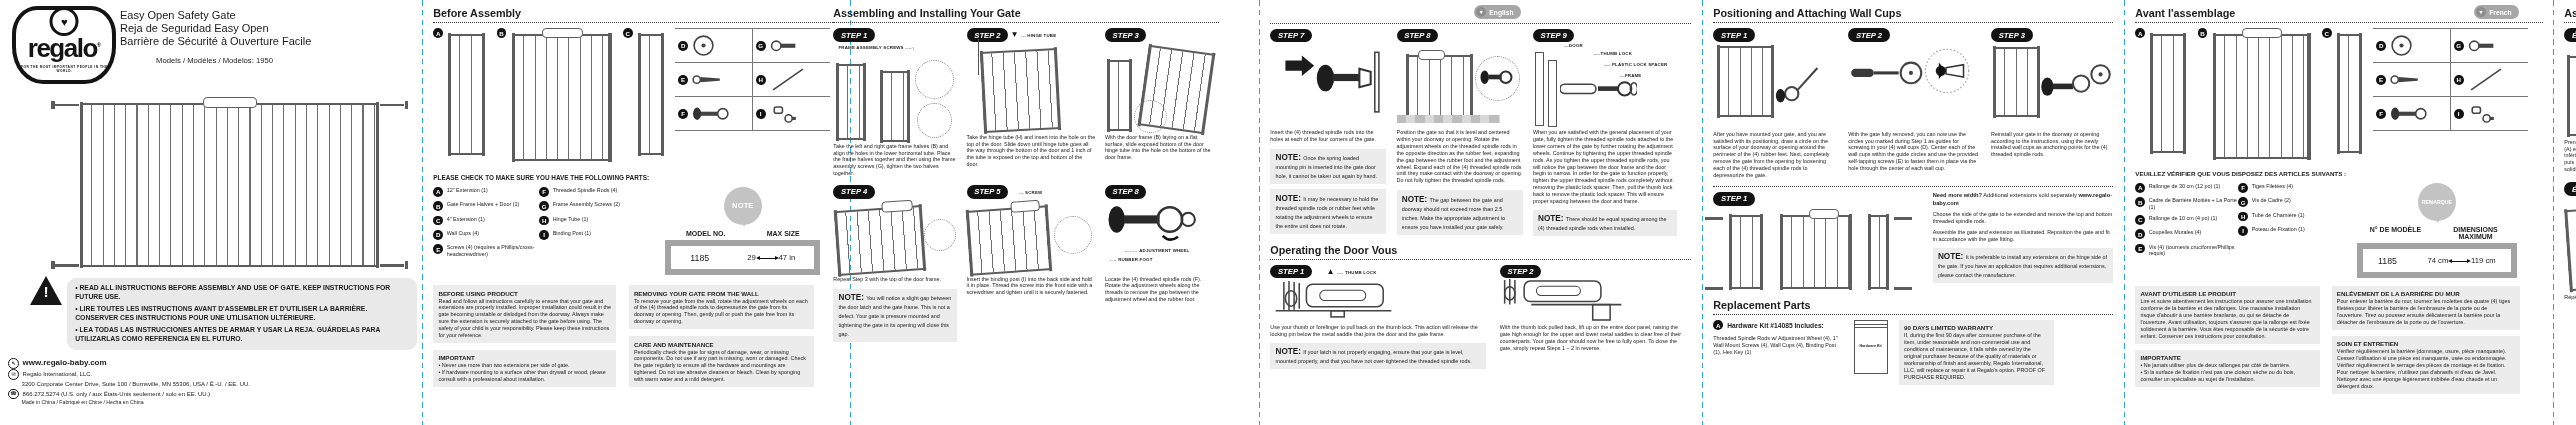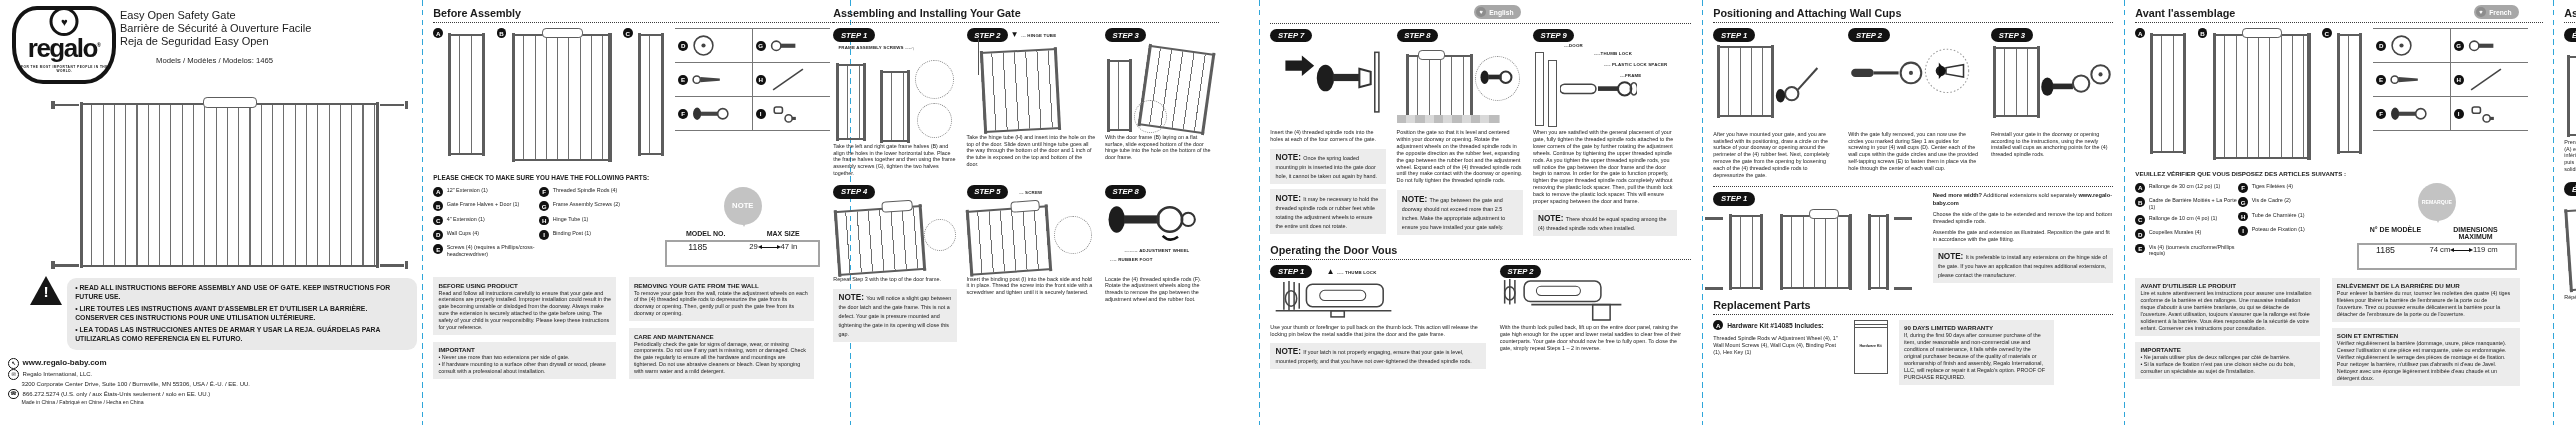--- a/index.html
+++ b/index.html
@@ -24,21 +24,21 @@
   .gate .postL,.gate .postR{position:absolute;top:-3.1px;bottom:-3.1px;width:3.1px;background:#5d5d5d;}
   .gate .postL{left:0;} .gate .postR{right:0;}
   .gate .handle{position:absolute;top:-7.7px;height:8.2px;border:1.5px solid #5d5d5d;border-radius:4.1px;background:#fff;}
   .gate .rod{position:absolute;height:2.6px;background:#5d5d5d;}
   .gate .rod i{position:absolute;right:-3.6px;top:-2.6px;width:3.1px;height:7.7px;background:#5d5d5d;}
   .gate .rod.rl i{left:-3.6px;right:auto;}
   .diag{position:relative;}
   .dcirc{border:1px dotted #8a8a8a;border-radius:50%;position:absolute;}
   .balloon{width:38px;height:38px;border-radius:50%;background:#c3c3c3;color:#fff;display:flex;align-items:center;justify-content:center;font-weight:bold;position:relative;}
   .balloon:after{content:"";position:absolute;bottom:-6.2px;left:16.5px;border:4.6px solid transparent;border-top:8.2px solid #c3c3c3;}
-  .modelbox{border:2px solid #a3a3a3;display:flex;align-items:flex-start;justify-content:space-around;height:23px;}
+  .modelbox{border:6px solid #a3a3a3;display:flex;align-items:center;justify-content:space-around;height:23px;}
   .mhead{display:flex;justify-content:space-around;font-weight:bold;font-size:7px;margin-bottom:3.1px;}
   .dblarrow{display:inline-block;width:18.5px;height:1px;background:#111;position:relative;vertical-align:middle;margin:0 2.1px;}
   .dblarrow:before,.dblarrow:after{content:"";position:absolute;top:-2.1px;border:2.6px solid transparent;}
   .dblarrow:before{left:-4.1px;border-right:4.1px solid #111;}
   .dblarrow:after{right:-4.1px;border-left:4.1px solid #111;}
   .langbadge{background:#a7a7a7;color:#fff;border-radius:7.7px;height:14px;display:inline-flex;align-items:center;gap:3.1px;padding:0 7.2px 0 2.1px;font-weight:bold;font-size:6.7px;}
   .langbadge .bi{width:10.3px;height:10.3px;border-radius:50%;background:#8d8d8d;display:inline-flex;align-items:center;justify-content:center;font-size:5.7px;}
   .cols{display:flex;}
   .arrow{color:#161616;}
   .crest{position:absolute;left:12.4px;top:6.2px;width:96px;height:70px;border:4.1px solid #141414;border-radius:25px 25px 31px 31px/28px 28px 37px 37px;background:#fff;text-align:center;}
@@ -77,24 +77,24 @@
     <div class="crest">
       <div class="heartring">
           <span>♥</span>
         </div>
       <div class="wordmark"><span>regalo</span><span class="reg">®</span></div>
       <div class="tag">FOR THE MOST IMPORTANT PEOPLE IN THE WORLD.</div>
     </div>
     <div style="position:absolute;left:120px;top:9.3px;width:289px">
       <div style="font-size:11px;font-weight:normal;line-height:1.18">
         <div>Easy Open Safety Gate</div>
+        <div>Reja de Seguridad Easy Open</div>
         <div>Barrière de Sécurité à Ouverture Facile</div>
-        <div>Reja de Seguridad Easy Open</div>
-      </div>
-      <div style="font-size:7.7px;margin-top:8.2px;margin-left:36px">Models / Modèles / Modelos: 1465</div>
+      </div>
+      <div style="font-size:7.7px;margin-top:8.2px;margin-left:36px">Models / Modèles / Modelos: 1950</div>
     </div>
 
     <div class="gate" style="position:absolute;left:80px;top:103px;width:299px;height:160px">
       <div class="postL"></div>
       <div class="postR"></div>
       <div class="handle" style="left:41%;width:52px"></div>
       <div class="rod rl" style="left:-25px;top:-1.5px;width:24px">
           <i></i>
         </div>
       <div class="rod" style="right:-25px;top:-1.5px;width:24px">

